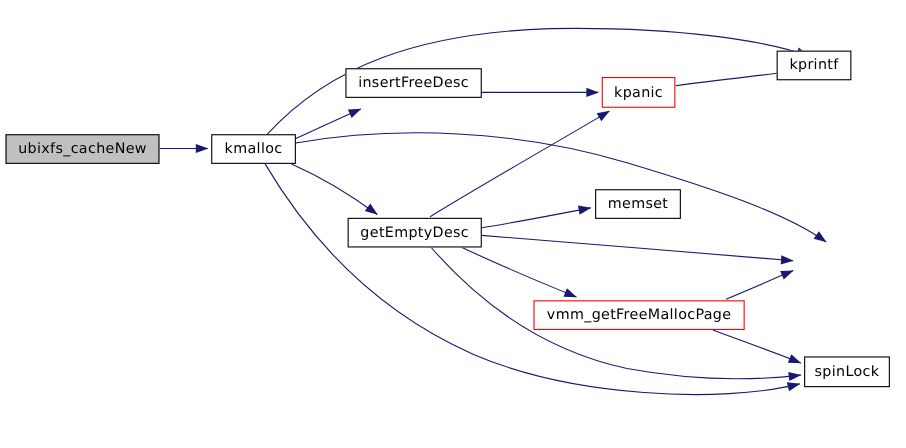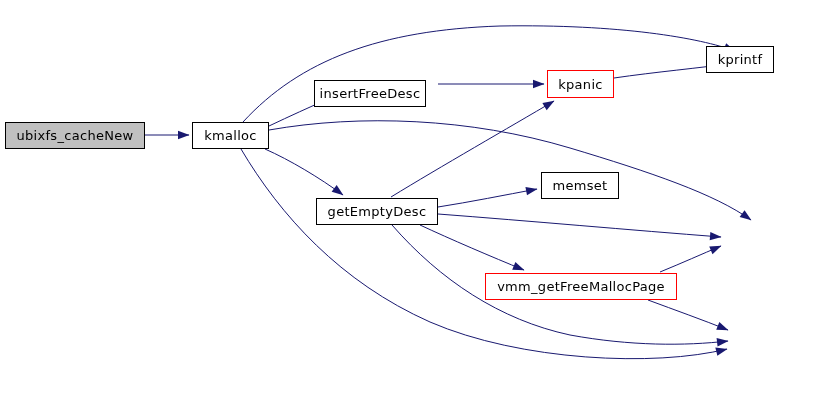--- a/index.html
+++ b/index.html
@@ -37,21 +37,21 @@
     letter-spacing: 0.3px;
     white-space: nowrap;
     cursor: pointer;
   }
   .node.red   { border-color: #ff0000; }
   .node.focus { background: #c0c0c0; cursor: default; }
 
   
   .n-ubixfs        { left: 5px;   top: 122px; width: 140px; height: 27px; }
   .n-kmalloc       { left: 192px; top: 122px; width: 77px;  height: 27px; }
-  .n-insertFreeDesc{ left: 314px; top: 80px;  width: 112px; height: 27px; }
+  .n-insertFreeDesc{ left: 314px; top: 62px;  width: 124px; height: 27px; }
   .n-kpanic        { left: 547px; top: 70px;  width: 67px;  height: 28px; }
   .n-kprintf       { left: 706px; top: 46px;  width: 68px;  height: 27px; }
   .n-getEmptyDesc  { left: 316px; top: 198px; width: 122px; height: 27px; }
   .n-memset        { left: 541px; top: 172px; width: 78px;  height: 27px; }
   .n-spinUnlock    { left: 724px; top: 223px; width: 95px;  height: 28px; }
   .n-vmm           { left: 485px; top: 273px; width: 192px; height: 27px; }
   .n-spinLock      { left: 731px; top: 324px; width: 78px;  height: 28px; }
 </style>
 </head>
 <body>
@@ -106,14 +106,15 @@
 
   <div class="node n-kprintf">kprintf</div>
 
   <div class="node n-getEmptyDesc">getEmptyDesc</div>
 
   <div class="node n-memset">memset</div>
 
 
   <div class="node red n-vmm">vmm_getFreeMallocPage</div>
 
+  <div class="node n-spinLock">spinLock</div>
 
 </div>
 
 </body></html>

